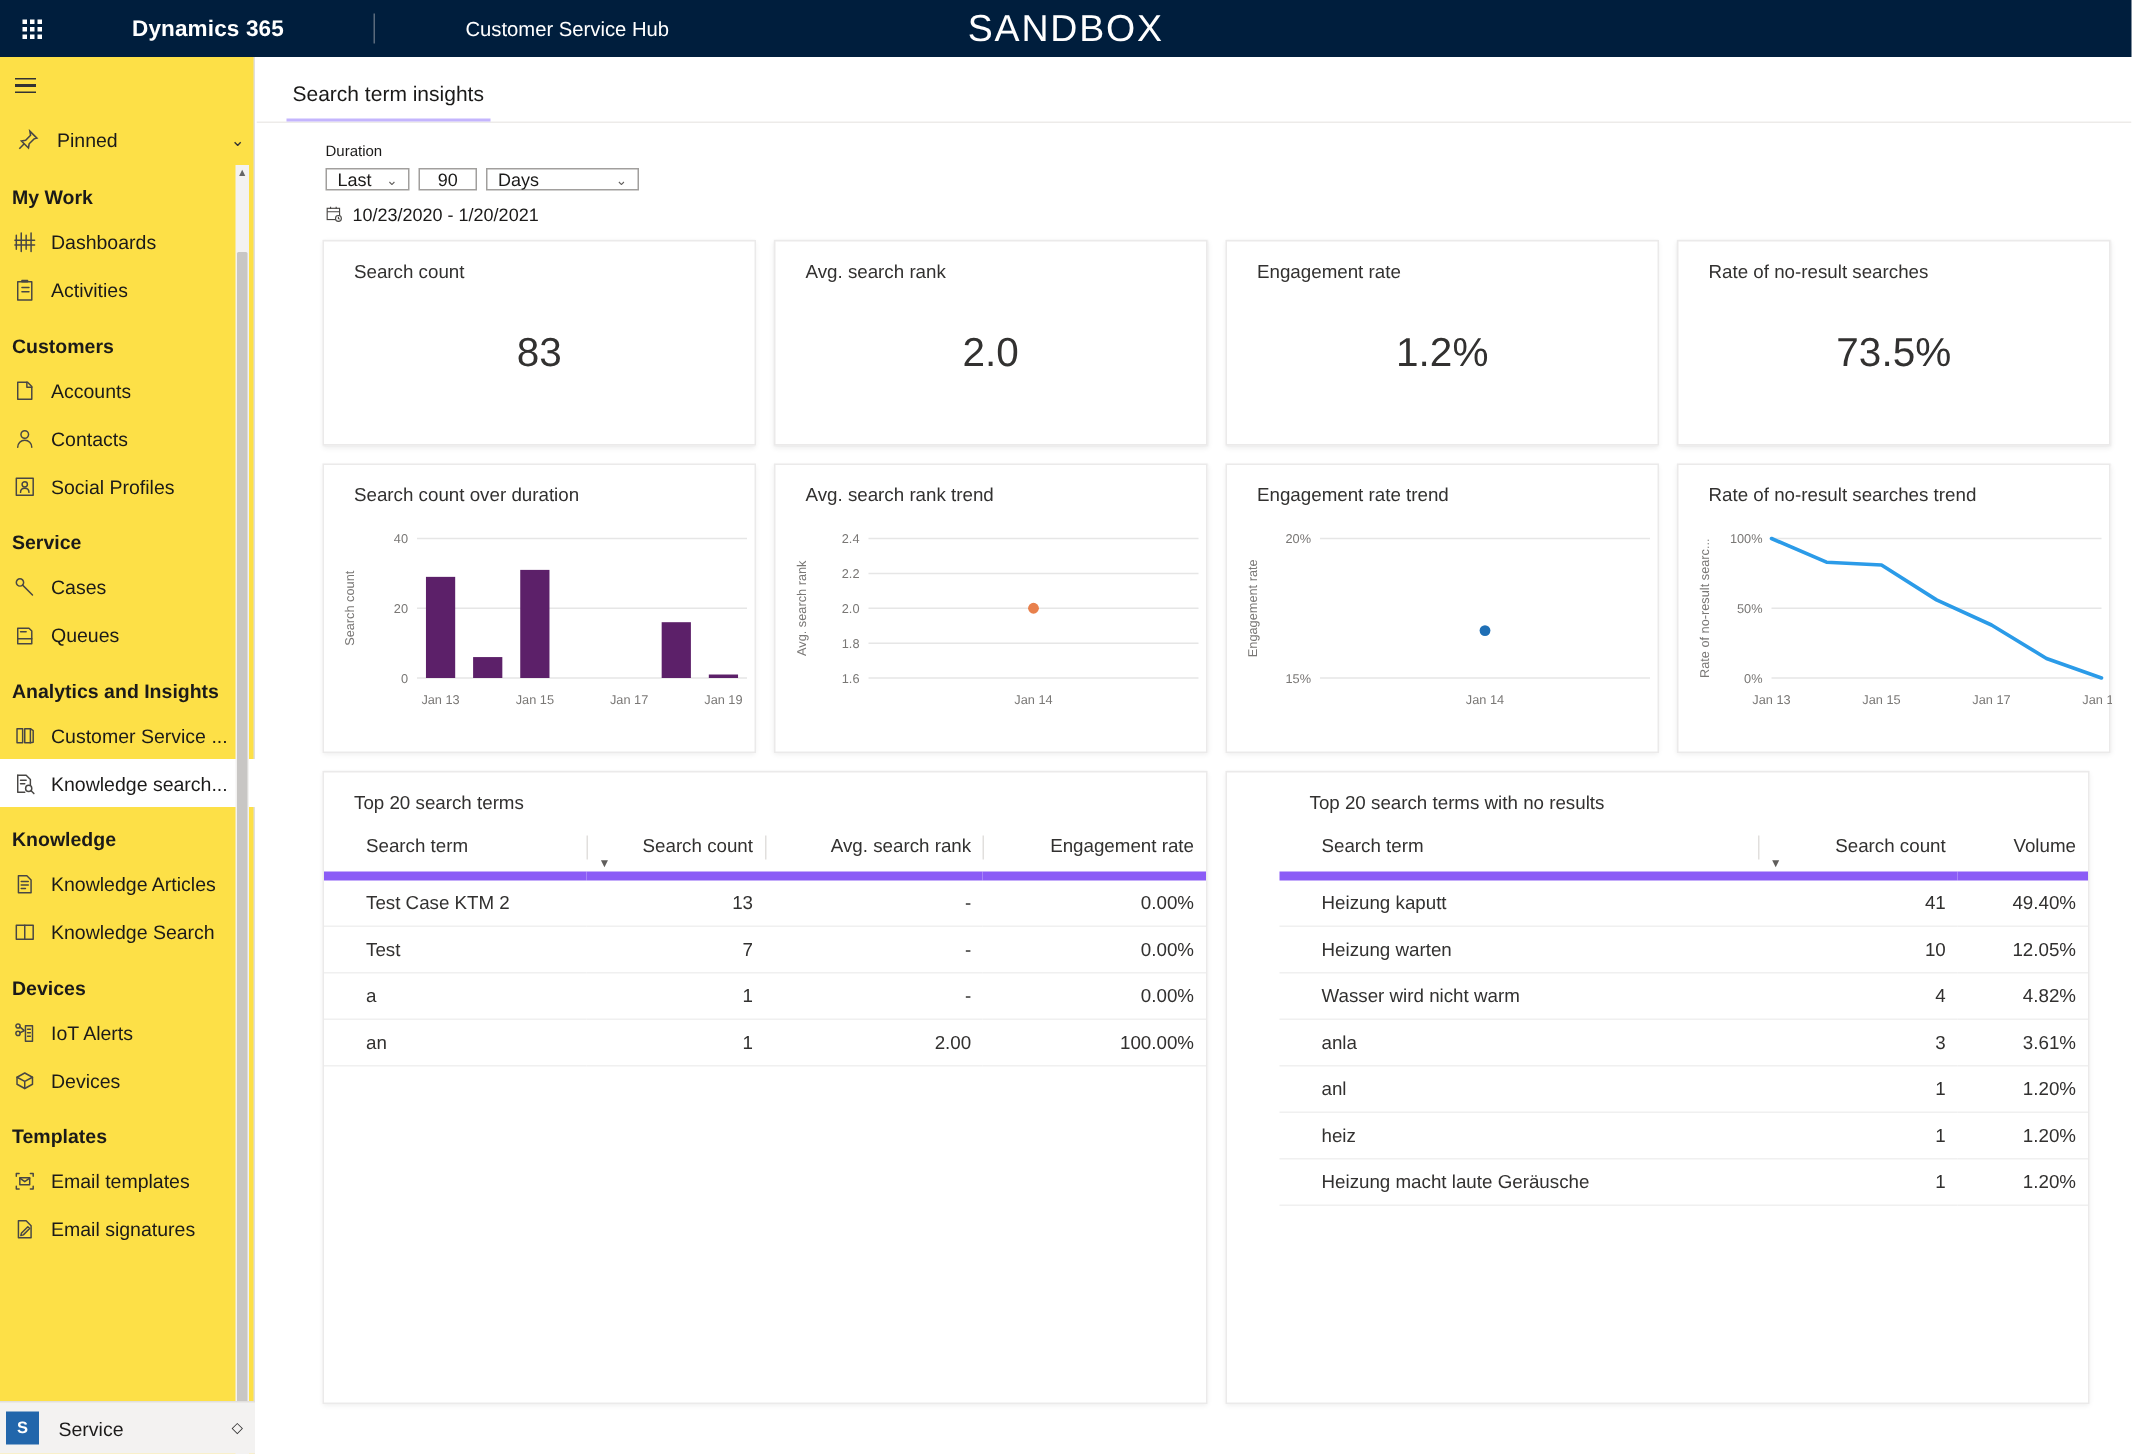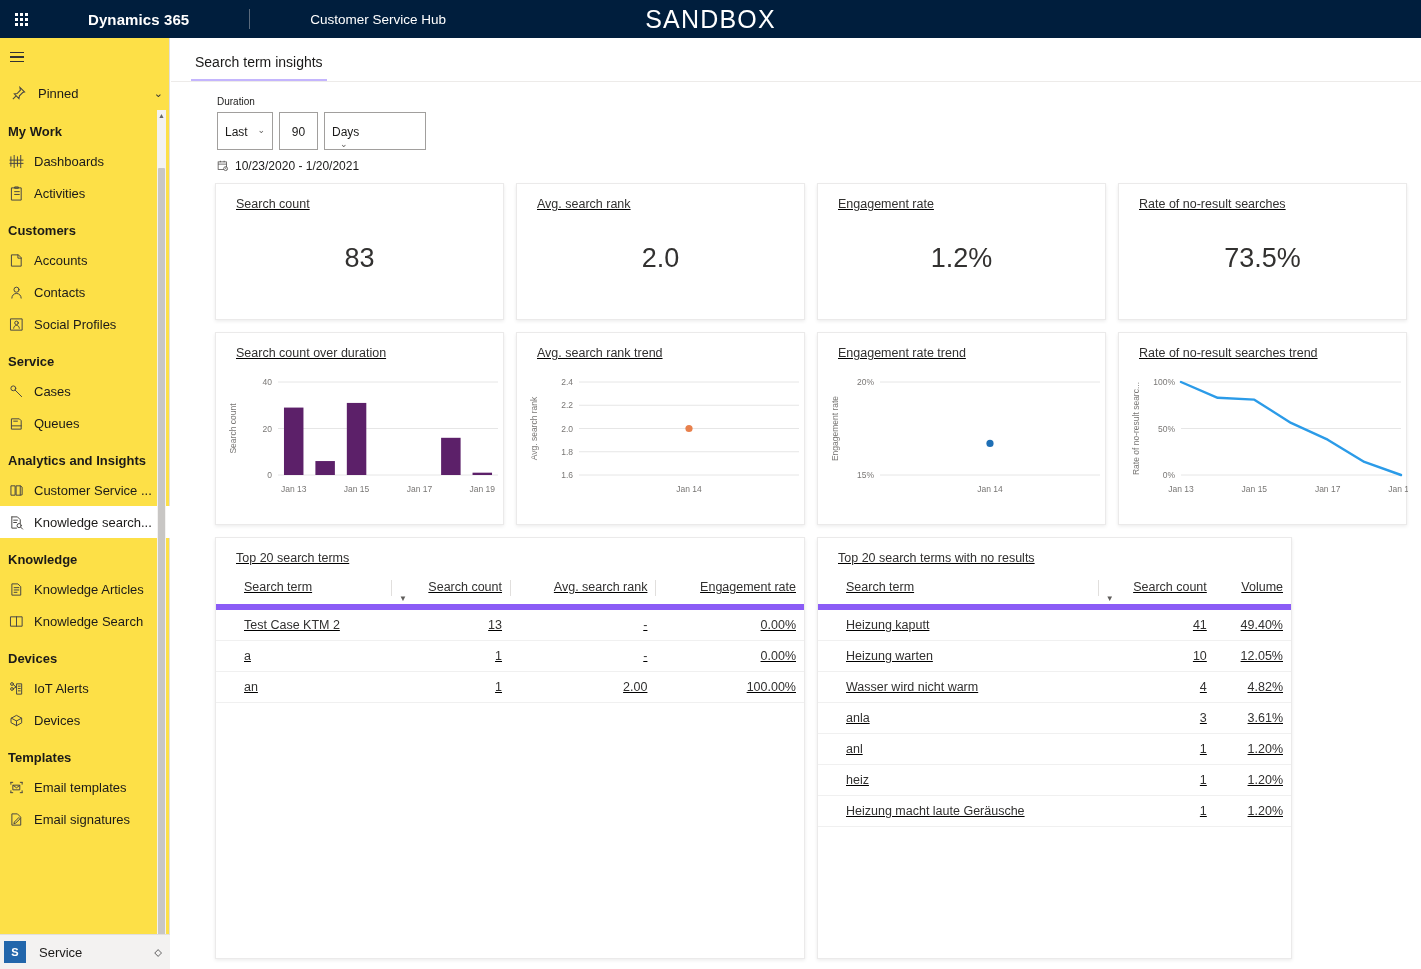--- a/index.html
+++ b/index.html
@@ -141,37 +141,37 @@
     font-size: 14px; color: #1b1a19; padding: 0 4px 9px 4px;
     border-bottom: 2px solid #c4b5fd; cursor: pointer;
   }
 
   #filter-bar {
     padding: 14px 0 10px 46px; background: #ffffff;
   }
   #duration-label { font-size: 10px; color: #1b1a19; margin-bottom: 5px; }
   #duration-controls { display: flex; gap: 6px; align-items: center; }
   .ctrl {
-    height: 38px; border: 1px solid #a19f9d; background: #ffffff;
-    font-size: 12px; color: #1b1a19; display: flex; align-items: flex-start;
-    padding: 12px 7px; cursor: pointer;
+    height: 15px; border: 1px solid #a19f9d; background: #ffffff;
+    font-size: 12px; color: #1b1a19; display: flex; align-items: center;
+    padding: 0 7px; cursor: pointer;
   }
   .ctrl.select { justify-content: space-between; }
   .ctrl .cchev { font-size: 9px; color: #605e5c; margin-left: 8px; }
   #ctrl-last { width: 56px; }
   #ctrl-num { width: 39px; justify-content: center; }
-  #ctrl-unit { width: 102px; flex-direction: column; }
+  #ctrl-unit { width: 102px; }
   #date-range {
     display: flex; align-items: center; gap: 6px;
     margin-top: 9px; font-size: 12px; color: #1b1a19;
   }
   #date-range svg { display: block; }
 
   
-  #dash { position: relative; padding: 0 0 0 44px; text-decoration: underline; }
+  #dash { position: relative; padding: 0 0 0 44px; }
   .row { display: flex; gap: 12px; margin-bottom: 12px; }
   .card {
     background: #ffffff;
     border: 1px solid #ebeaea;
     box-shadow: 0 0.3px 0.9px rgba(0,0,0,0.08), 0 1.6px 3.6px rgba(0,0,0,0.08);
     position: relative;
   }
   .card-title {
     font-size: 12.5px; color: #323130; padding: 13px 0 0 20px;
   }
@@ -190,21 +190,21 @@
   .chart-area { position: relative; width: 289px; height: 150px; }
 
   svg.plot { display: block; position: absolute; left: 0; top: 0; }
   .tick-text { font-size: 8.5px; fill: #797775; font-family: "Liberation Sans", sans-serif; }
   .axis-title { font-size: 8.5px; fill: #797775; font-family: "Liberation Sans", sans-serif; }
   .gridline { stroke: #e6e6e6; stroke-width: 1; }
 
   
   .tablecard { height: 422px; }
   #table-left { width: 590px; }
-  #table-right { width: 475px; }
+  #table-right { width: 576px; padding-left: 35px; }
   .tbl { width: 100%; border-collapse: collapse; margin-top: 9px; }
   .tbl th {
     font-size: 12.5px; font-weight: normal; color: #323130;
     padding: 6px 8px 10px 8px; text-align: right;
     border-bottom: 6px solid #8b5cf6; vertical-align: top;
     position: relative; white-space: nowrap;
   }
   .tbl th.term { text-align: left; padding-left: 28px; }
   .tbl td {
     font-size: 12.5px; color: #323130; padding: 8px 8px;
@@ -589,20 +589,26 @@
             </tr>
           </thead>
           <tbody id="left-tbody">
               <tr>
                 <td class="term">Test Case KTM 2</td>
                 <td>13</td>
                 <td>-</td>
                 <td>0.00%</td>
               </tr>
               <tr>
+                <td class="term">Test</td>
+                <td>7</td>
+                <td>-</td>
+                <td>0.00%</td>
+              </tr>
+              <tr>
                 <td class="term">a</td>
                 <td>1</td>
                 <td>-</td>
                 <td>0.00%</td>
               </tr>
               <tr>
                 <td class="term">an</td>
                 <td>1</td>
                 <td>2.00</td>
                 <td>100.00%</td>

